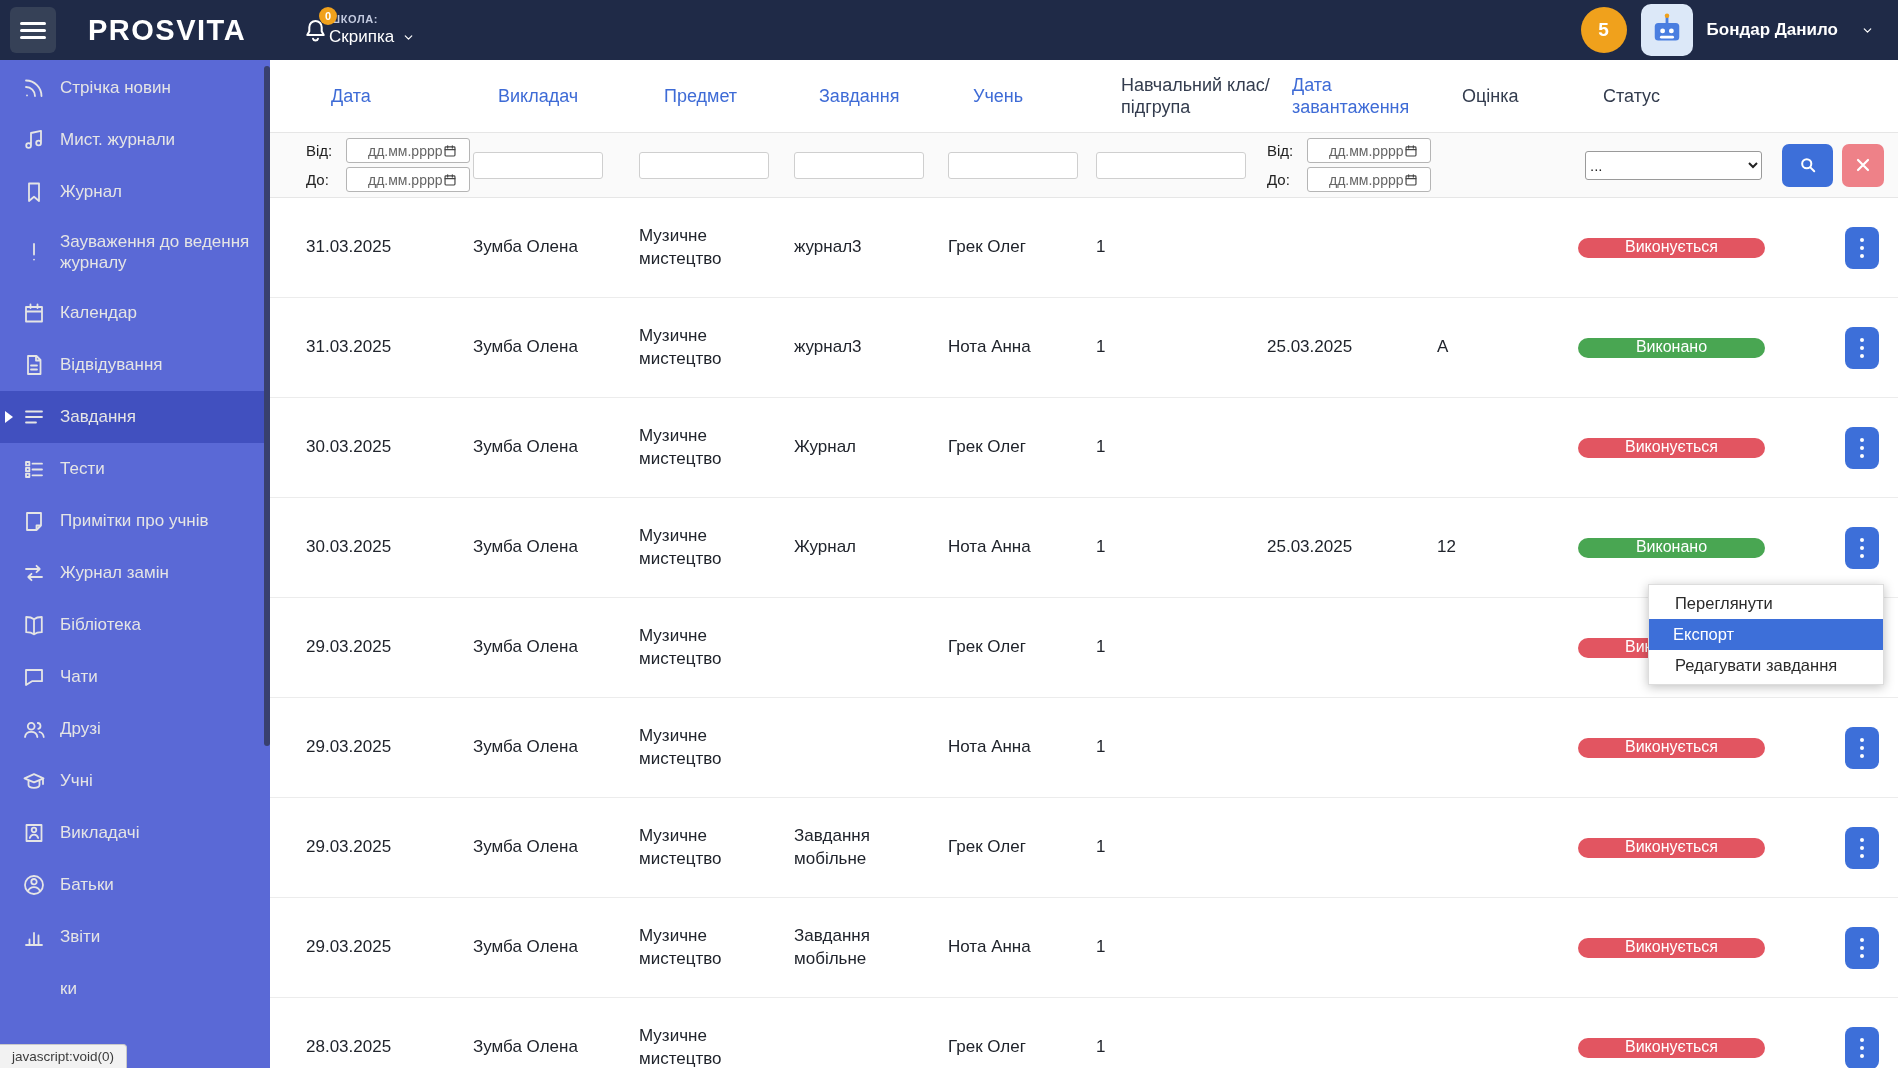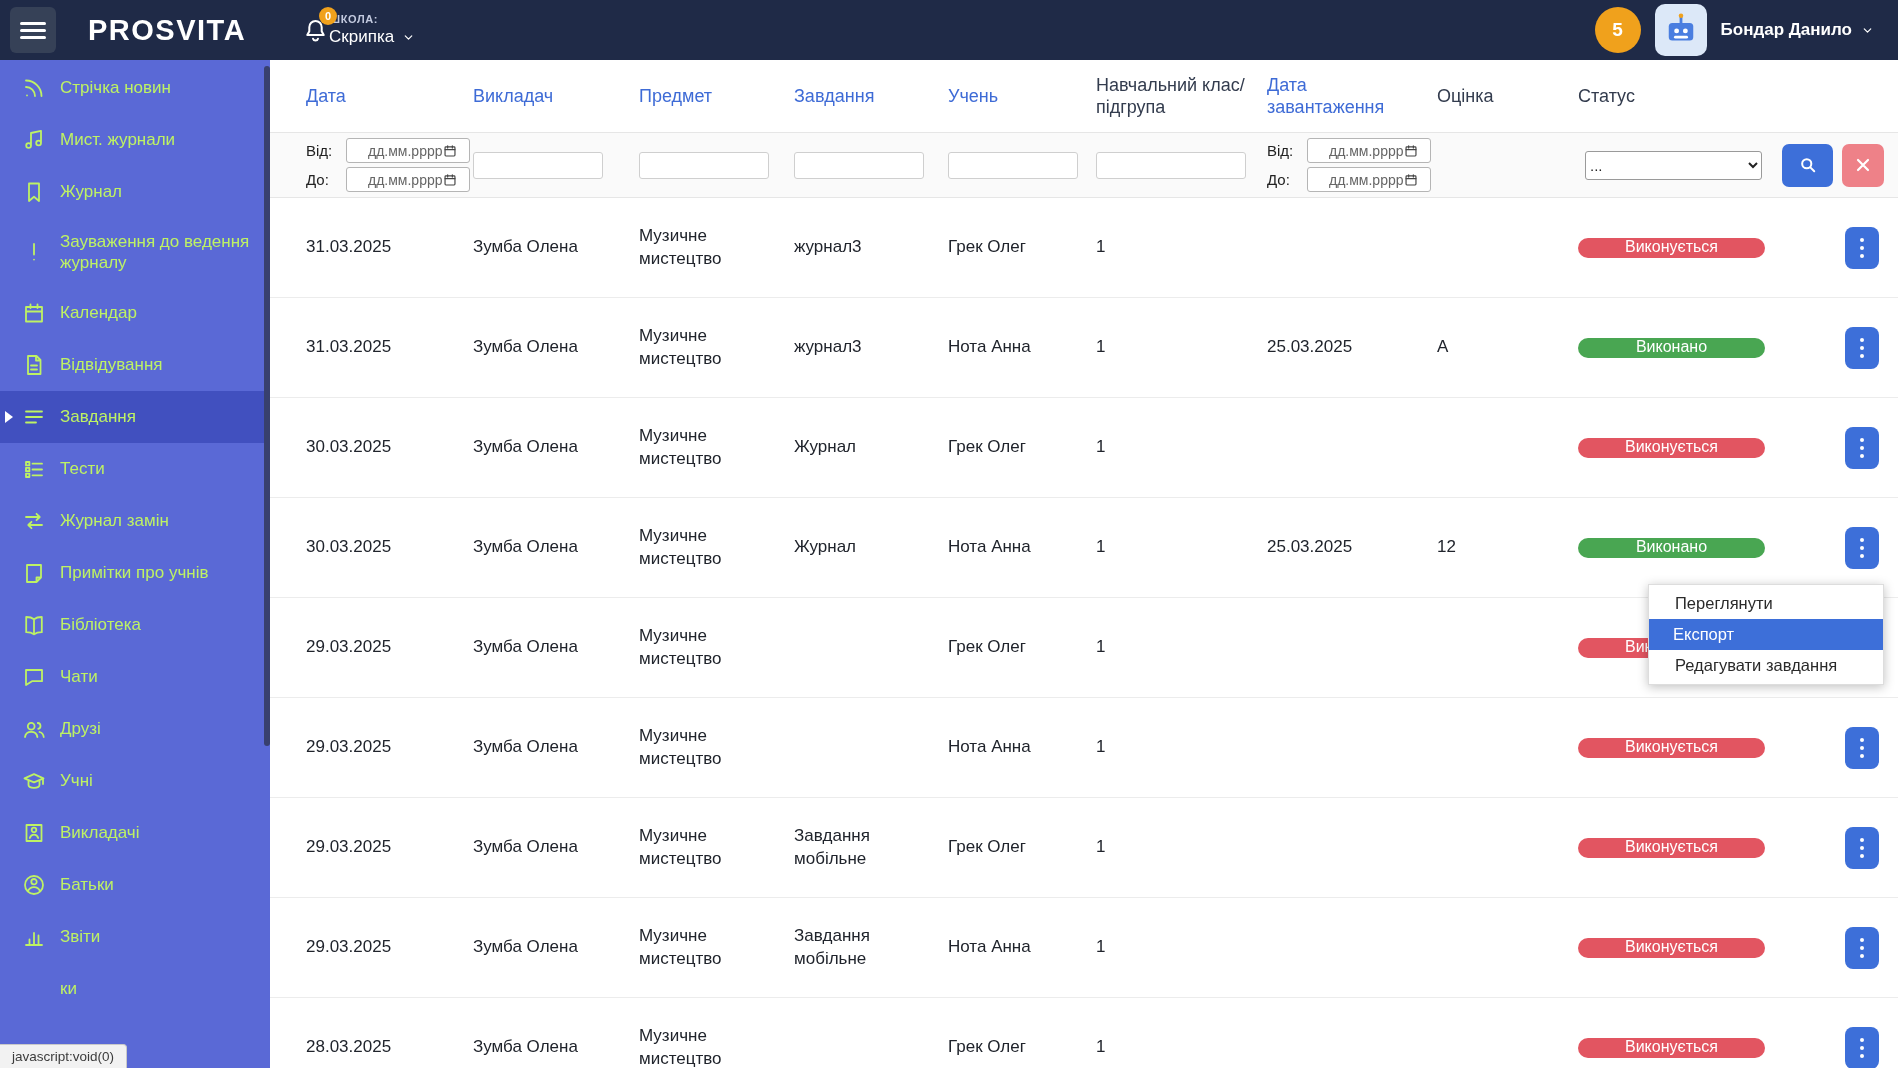--- a/index.html
+++ b/index.html
@@ -31,39 +31,39 @@
     justify-content:center;padding:0 4px;}
   .school{cursor:pointer;}
   .school-label{font-size:11px;font-weight:bold;letter-spacing:.6px;color:#c3cadf;}
   .school-name-row{display:flex;align-items:center;gap:8px;font-size:17px;color:#fff;margin-top:2px;}
   .topbar-right{margin-left:auto;display:flex;align-items:center;gap:14px;padding-right:24px;}
   .counter-badge{width:46px;height:46px;border-radius:50%;background:var(--orange);color:#fff;font-size:19px;
     font-weight:bold;display:flex;align-items:center;justify-content:center;cursor:pointer;}
   .avatar{width:52px;height:52px;border-radius:10px;background:#dce8f8;display:flex;align-items:center;
     justify-content:center;cursor:pointer;overflow:hidden;}
   .avatar svg{width:42px;height:42px;}
-  .user{display:flex;align-items:center;gap:9px;color:#fff;font-size:17px;font-weight:bold;cursor:pointer;}
+  .user{display:flex;align-items:center;gap:23px;color:#fff;font-size:17px;font-weight:bold;cursor:pointer;}
   .chev{width:13px;height:13px;}
   
   .sidebar{position:absolute;left:0;top:60px;bottom:0;width:270px;background:var(--sidebar-bg);
     overflow:hidden;z-index:40;}
   #sidebar-items{padding-top:2px;}
-  .sb-item{display:flex;align-items:center;gap:14px;padding:13px 10px 13px 22px;color:#bef264;font-size:17px;
+  .sb-item{display:flex;align-items:center;gap:14px;padding:13px 10px 13px 22px;color:#e5e5e5;font-size:17px;
     line-height:1.25;cursor:pointer;position:relative;min-height:52px;}
   .sb-item.active{background:var(--sidebar-active);}
   .sb-caret{position:absolute;left:5px;top:50%;transform:translateY(-50%);width:0;height:0;
     border-top:6px solid transparent;border-bottom:6px solid transparent;border-left:8px solid #fff;}
   .sb-icon{width:24px;height:24px;flex:0 0 24px;display:flex;align-items:center;justify-content:center;}
   .sb-icon svg{width:24px;height:24px;}
   .sb-scrollbar{position:absolute;right:0;top:6px;width:6px;height:680px;background:#38406e;border-radius:3px;}
   
   .content{position:absolute;left:270px;top:60px;right:0;bottom:0;background:#fff;overflow:hidden;}
   .thead,.filters,.tr{display:grid;padding-left:36px;
     grid-template-columns:167px 166px 155px 154px 148px 171px 170px 141px 190px 1fr;}
-  .thead{height:72px;align-items:center;}
+  .thead{height:72px;align-items:center;margin-left:25px;}
   .th{font-size:18px;line-height:1.25;padding-right:14px;}
   .th.sortable{color:var(--head-blue);cursor:pointer;}
   .th.plain{color:#333c4e;}
   .filters{height:66px;align-items:center;background:#fafafa;border-top:1px solid #e6e6e6;
     border-bottom:1px solid #e6e6e6;}
   .fc-date{display:flex;flex-direction:column;gap:4px;justify-content:center;}
   .drow{display:flex;align-items:center;gap:4px;}
   .dlabel{font-size:15px;color:#222;width:36px;}
   .date-input{display:inline-flex;align-items:center;justify-content:space-between;width:124px;height:25px;
     background:#fff;border:1px solid #b5b5b5;border-radius:3px;padding:0 21px;font-size:14px;color:#666;cursor:text;}
@@ -209,32 +209,32 @@
         <span class="sb-icon">
           <svg viewBox="0 0 24 24" fill="none" stroke="currentColor" stroke-width="1.8" stroke-linecap="round" stroke-linejoin="round">
             <path d="M4 5h3.4v3.4H4zM10.5 6.7H20M4 10.8h3.4v3.4H4zM10.5 12.5H20M4 16.6h3.4V20H4zM10.5 18.3H20"></path>
           </svg>
         </span>
         <span class="sb-label">Тести</span>
       </div>
       <div class="sb-item">
         <span class="sb-icon">
           <svg viewBox="0 0 24 24" fill="none" stroke="currentColor" stroke-width="1.8" stroke-linecap="round" stroke-linejoin="round">
+            <path d="M5 4h14v12.5L14.5 21H5zM14.5 21v-4.5H19"></path>
+          </svg>
+        </span>
+        <span class="sb-label">Примітки про учнів</span>
+      </div>
+      <div class="sb-item">
+        <span class="sb-icon">
+          <svg viewBox="0 0 24 24" fill="none" stroke="currentColor" stroke-width="1.8" stroke-linecap="round" stroke-linejoin="round">
             <path d="M4 8h13.5M14.5 4.8 17.7 8l-3.2 3.2M20 16H6.5M9.5 12.8 6.3 16l3.2 3.2"></path>
           </svg>
         </span>
         <span class="sb-label">Журнал замін</span>
-      </div>
-      <div class="sb-item">
-        <span class="sb-icon">
-          <svg viewBox="0 0 24 24" fill="none" stroke="currentColor" stroke-width="1.8" stroke-linecap="round" stroke-linejoin="round">
-            <path d="M5 4h14v12.5L14.5 21H5zM14.5 21v-4.5H19"></path>
-          </svg>
-        </span>
-        <span class="sb-label">Примітки про учнів</span>
       </div>
       <div class="sb-item">
         <span class="sb-icon">
           <svg viewBox="0 0 24 24" fill="none" stroke="currentColor" stroke-width="1.8" stroke-linecap="round" stroke-linejoin="round">
             <path d="M12 6.2C10 4.6 7.2 4 4.2 4v15.2c3 0 5.8.6 7.8 2.2 2-1.6 4.8-2.2 7.8-2.2V4c-3 0-5.8.6-7.8 2.2V21"></path>
           </svg>
         </span>
         <span class="sb-label">Бібліотека</span>
       </div>
       <div class="sb-item">

